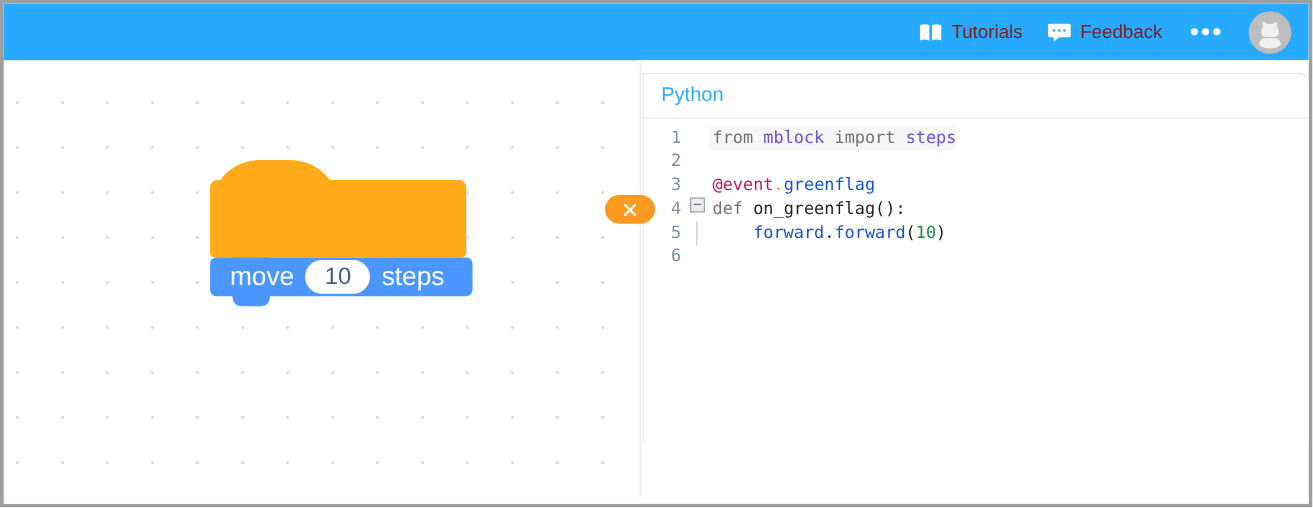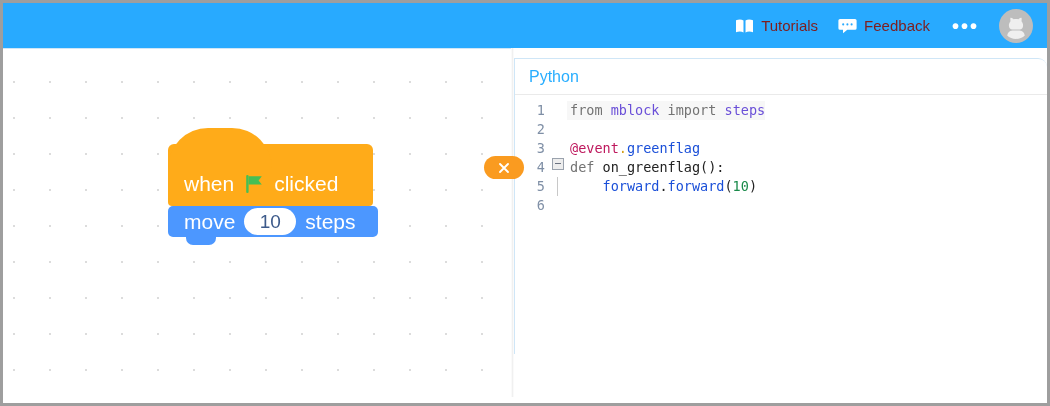--- a/index.html
+++ b/index.html
@@ -307,30 +307,20 @@
         <path d="M9.3 17.4h7.4c2.9 0 4.6 2.2 5.1 5.1-2.2 2.1-5.3 3.4-8.8 3.4s-6.6-1.3-8.8-3.4c0.5-2.9 2.2-5.1 5.1-5.1z" fill="#efefef"></path>
       </svg>
     </div>
   </div>
 
   <div class="workspace">
 
     <div class="block-stack">
 
       <div class="hat-block">
-        <div class="hat-row">
-          <span>when</span>
-          <span class="flag-icon">
-            <svg width="24" height="24" viewBox="0 0 24 24">
-              <rect x="4.2" y="3" width="2.4" height="18" rx="1.1" fill="#45bf55"></rect>
-              <path d="M6.6 4.2h13.2l-3.2 4.2 3.2 4.2H6.6z" fill="#45bf55"></path>
-            </svg>
-          </span>
-          <span>clicked</span>
-        </div>
         <div class="notch bottom" style="background:#ffab19"></div>
       </div>
 
       <div class="move-block">
         <span>move</span>
         <span class="oval-input">10</span>
         <span>steps</span>
         <div class="notch bottom" style="background:#4c97ff"></div>
       </div>
 

